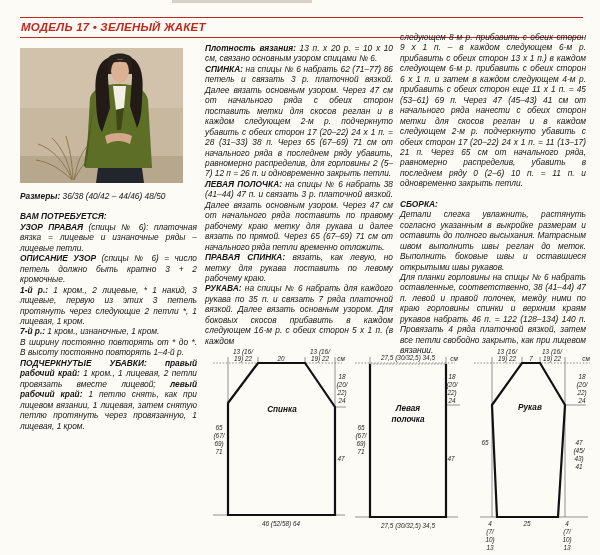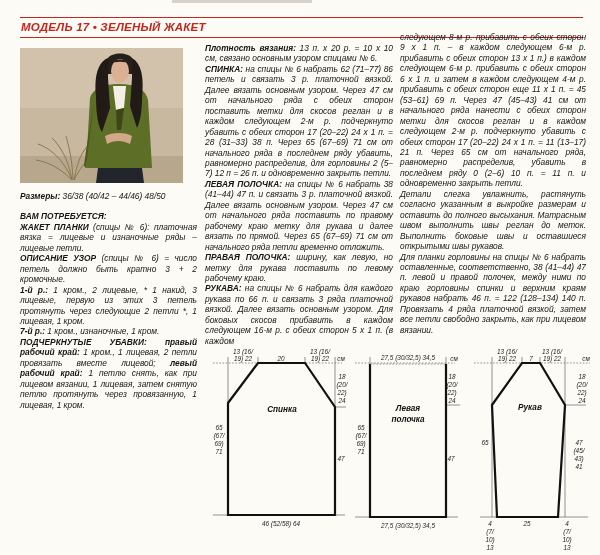--- a/index.html
+++ b/index.html
@@ -61,41 +61,43 @@
         <path d="M88,10 C78,14 74,28 76,48 C76,66 78,78 82,84 L90,60 L88,30 Z" fill="#221a16"></path>
         <path d="M112,10 C122,16 124,30 122,50 C122,64 120,74 117,80 L110,58 L112,30 Z" fill="#221a16"></path>
         <path d="M88,10 C92,4 108,4 112,10 L112,26 L88,26 Z" fill="#26201b"></path>
         <ellipse cx="100" cy="23" rx="9" ry="12" fill="#dcb093"></ellipse>
         <path d="M91,16 C93,10 107,10 109,16 C106,13 94,13 91,16 Z" fill="#26201b"></path>
       </g>
     </svg>
     <div>
         <p><b>Размеры: </b><span>36/38 (40/42 – 44/46) 48/50</span></p>
         <p class="h"><b>ВАМ ПОТРЕБУЕТСЯ:</b></p>
-        <p><b>ЖАКЕТ ПЛАНКИ </b><span>(спицы № 6): платочная вязка = лицевые и изнаночные ряды – лицевые петли.</span></p>
+        <p><b>УЗОР ПРАВАЯ </b><span>(спицы № 6): платочная вязка = лицевые и изнаночные ряды – лицевые петли.</span></p>
         <p><b>ОПИСАНИЕ УЗОР </b><span>(спицы № 6) = число петель должно быть кратно 3 + 2 кромочные.</span></p>
         <p><b>1-й р.: </b><span>1 кром., 2 лицевые, * 1 накид, 3 лицевые, первую из этих 3 петель протянуть через следующие 2 петли *, 1 лицевая, 1 кром.</span></p>
         <p><b>7-й р.: </b><span>1 кром., изнаночные, 1 кром.</span></p>
+        <p><span>В ширину постоянно повторять от * до *. В высоту постоянно повторять 1–4-й р.</span></p>
         <p><b>ПОДЧЕРКНУТЫЕ УБАВКИ: правый рабочий край: </b><span>1 кром., 1 лицевая, 2 петли провязать вместе лицевой; </span><b>левый рабочий край: </b><span>1 петлю снять, как при лицевом вязании, 1 лицевая, затем снятую петлю протянуть через провязанную, 1 лицевая, 1 кром.</span></p>
       </div>
   </div>
 
   <div class="col col-mid">
     <div>
         <p><b>Плотность вязания: </b><span>13 п. x 20 р. = 10 x 10 см, связано основным узором спицами № 6.</span></p>
         <p><b>СПИНКА: </b><span>на спицы № 6 набрать 62 (71–77) 86 петель и связать 3 р. платочной вязкой. Далее вязать основным узором. Через 47 см от начального ряда с обеих сторон поставить метки для скосов реглан и в каждом следующем 2-м р. подчеркнуто убавить с обеих сторон 17 (20–22) 24 x 1 п. = 28 (31–33) 38 п. Через 65 (67–69) 71 см от начального ряда в последнем ряду убавить, равномерно распределив, для горловины 2 (5–7) 12 п = 26 п. и одновременно закрыть петли.</span></p>
         <p><b>ЛЕВАЯ ПОЛОЧКА: </b><span>на спицы № 6 набрать 38 (41–44) 47 п. и связать 3 р. платочной вязкой. Далее вязать основным узором. Через 47 см от начального ряда поставить по правому рабочему краю метку для рукава и далее вязать по прямой. Через 65 (67–69) 71 см от начального ряда петли временно отложить.</span></p>
-        <p><b>ПРАВАЯ ПОЛОЧКА: </b><span>ширину, как левую, но метку для рукава поставить по левому рабочему краю.</span></p>
-        <p><b>РУКАВА: </b><span>на спицы № 6 набрать для каждого рукава по 66 п. и связать 3 ряда платочной вязкой. Далее вязать основным узором. Для боковых скосов прибавить в каждом следующем 16-м р. с обеих сторон 5 x 1 п. (в каждом</span></p>
+        <p><b>ПРАВАЯ СПИНКА: </b><span>вязать, как левую, но метку для рукава поставить по левому рабочему краю.</span></p>
+        <p><b>РУКАВА: </b><span>на спицы № 6 набрать для каждого рукава по 35 п. и связать 7 ряда платочной вязкой. Далее вязать основным узором. Для боковых скосов прибавить в каждом следующем 16-м р. с обеих сторон 5 x 1 п. (в каждом</span></p>
       </div>
   </div>
 
   <div class="col col-right">
     <div>
         <p><span>следующем 8-м р. прибавить с обеих сторон 9 x 1 п. – в каждом следующем 6-м р. прибавить с обеих сторон 13 x 1 п.) в каждом следующем 6-м р. прибавить с обеих сторон 6 x 1 п. и затем в каждом следующем 4-м р. прибавить с обеих сторон еще 11 x 1 п. = 45 (53–61) 69 п. Через 47 (45–43) 41 см от начального ряда нанести с обеих сторон метки для скосов реглан и в каждом следующем 2-м р. подчеркнуто убавить с обеих сторон 17 (20–22) 24 x 1 п. = 11 (13–17) 21 п. Через 65 см от начального ряда, равномерно распределив, убавить в последнем ряду 0 (2–6) 10 п. = 11 п. и одновременно закрыть петли.</span></p>
+        <p class="h"><b>СБОРКА:</b></p>
         <p><span>Детали слегка увлажнить, растянуть согласно указанным в выкройке размерам и оставить до полного высыхания. Матрасным швом выполнить швы реглан до меток. Выполнить боковые швы и оставшиеся открытыми швы рукавов.</span></p>
         <p><span>Для планки горловины на спицы № 6 набрать оставленные, соответственно, 38 (41–44) 47 п. левой и правой полочек, между ними по краю горловины спинки и верхним краям рукавов набрать 46 п. = 122 (128–134) 140 п. Провязать 4 ряда платочной вязкой, затем все петли свободно закрыть, как при лицевом вязании.</span></p>
       </div>
   </div>
 
   <svg class="diag" style="left:208px;top:348px;" width="140" height="205" viewBox="0 0 140 205">
     <line class="dimd" x1="5" y1="15" x2="134" y2="15"></line>
     <line class="dim" x1="20" y1="9" x2="20" y2="55"></line>
     <line class="dim" x1="50" y1="9" x2="50" y2="15"></line>
     <line class="dim" x1="97" y1="9" x2="97" y2="15"></line>

